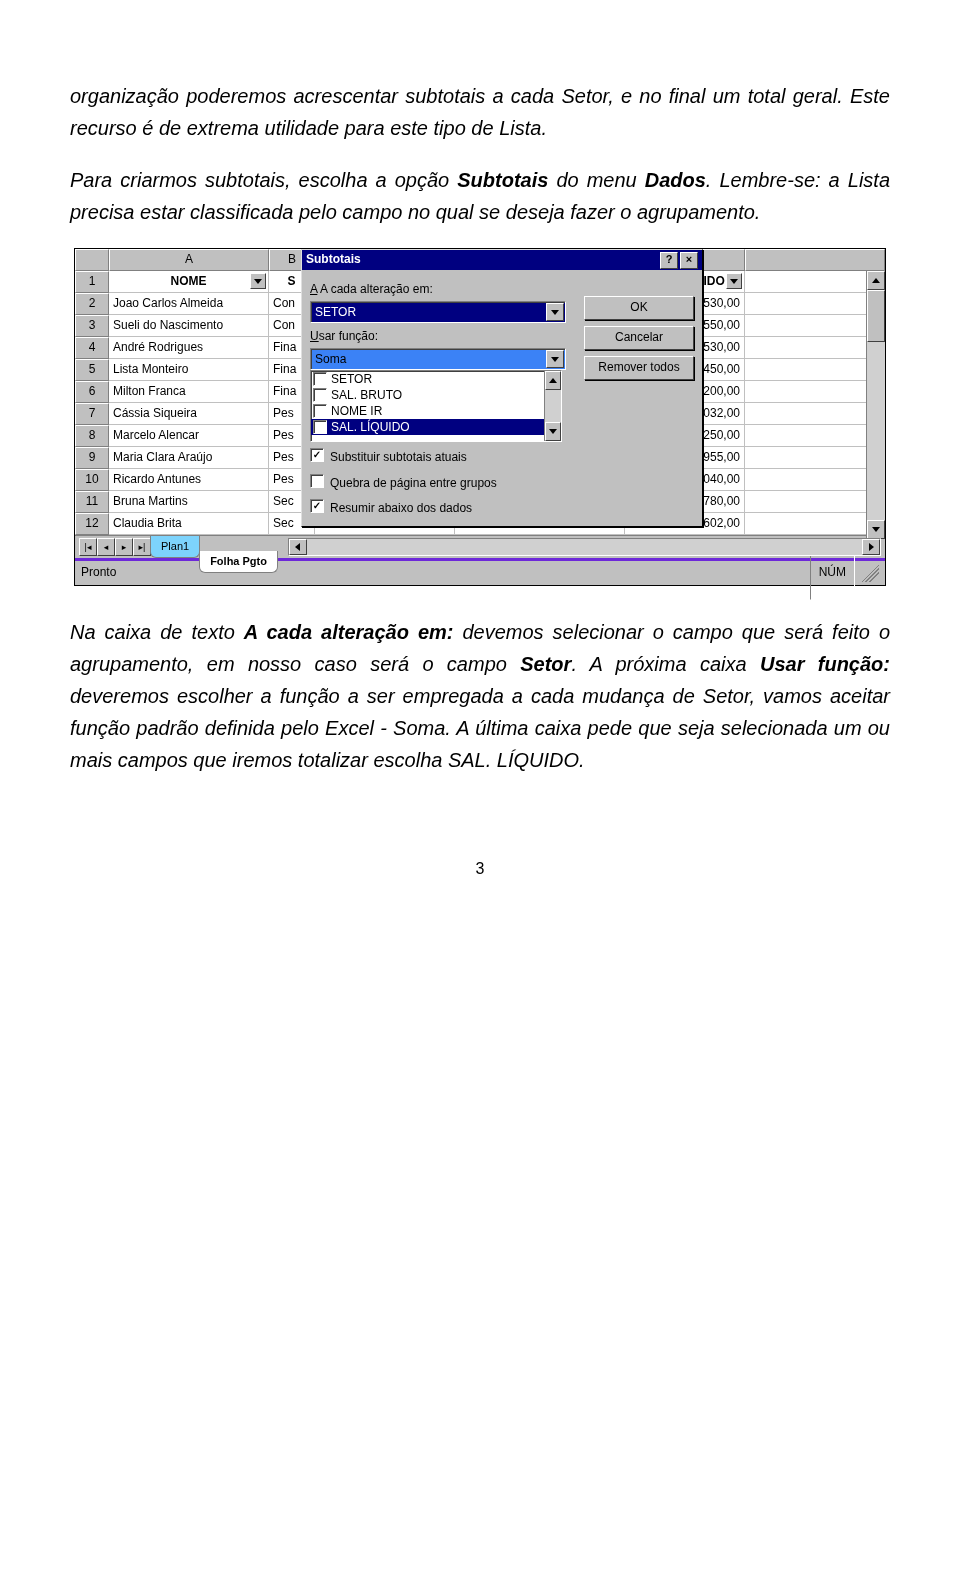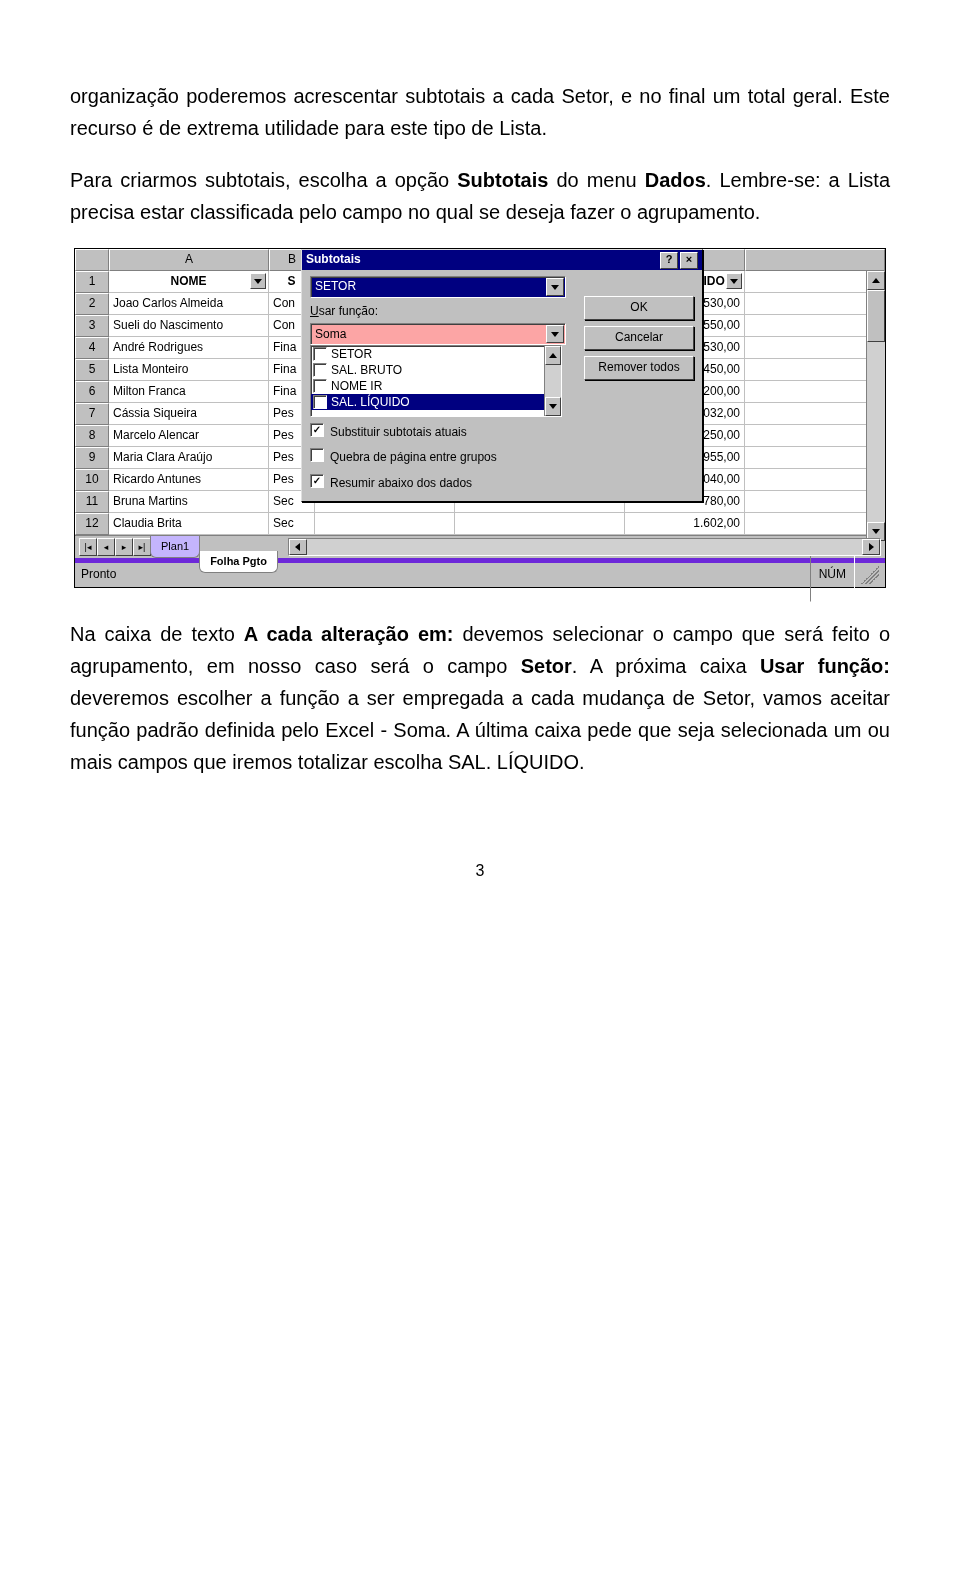--- a/index.html
+++ b/index.html
@@ -6,21 +6,21 @@
     margin: 0;
     padding: 60px 70px;
     font-family: Arial, sans-serif;
     font-size: 20px;
     line-height: 1.6;
     background: #fff;
     color: #000;
     width: 960px;
     box-sizing: border-box;
   }
-  .para { margin-bottom: 20px; text-align: justify; }
+  .para { margin-bottom: 20px; text-align: justify; font-style: italic; }
   .bold { font-weight: bold; }
 
   
   .shot {
     width: 810px;
     margin: 20px auto 30px;
     background: #c0c0c0;
     border: 1px solid #000;
     font-family: "MS Sans Serif", Tahoma, sans-serif;
     font-size: 12px;
@@ -95,37 +95,37 @@
     display:flex; align-items:center; height:22px;
     background:#c0c0c0; border-top:1px solid #808080;
     padding-left:4px; gap:0;
   }
   .navbtn{
     width:16px;height:16px;background:#c0c0c0;
     border:1px solid;border-color:#fff #404040 #404040 #fff;
     display:flex;align-items:center;justify-content:center;font-size:9px;
   }
   .tab{
-    padding:2px 10px; background:#c4b5fd;
+    padding:2px 10px; background:#7dd3fc;
     border:1px solid #808080; border-top:none;
     border-radius:0 0 6px 6px; margin-left:-1px;
     font-size:11px;
   }
   .tab.active{ background:#fff; font-weight:bold;margin-top:30px; }
   .hscroll{flex:1; margin:0 4px 0 10px; height:16px; background:#d0d0d0;
     border:1px solid;border-color:#808080 #fff #fff #808080; position:relative;}
   .hscroll .sbtn{position:absolute;width:16px;height:14px;top:0;}
   .hscroll .l{left:0;} .hscroll .r2{right:0;}
   .hscroll .l::after{content:"";border-top:4px solid transparent;border-bottom:4px solid transparent;border-right:5px solid #000;}
   .hscroll .r2::after{content:"";border-top:4px solid transparent;border-bottom:4px solid transparent;border-left:5px solid #000;}
 
   
   .status {
     height:24px; background:#c0c0c0;
-    border-top:5px solid #6d28d9;
+    border-top:3px solid #6d28d9;
     display:flex; align-items:center; padding:0 6px;
     font-size:12px;
   }
   .status .sp{flex:1;}
   .status .well{
     border:1px solid;border-color:#808080 #fff #fff #808080;
     padding:16px 8px; margin-left:4px;
   }
   .resize{
     width:18px;height:18px; margin-left:6px;
@@ -153,21 +153,21 @@
   .titlebar .wbtn{
     width:16px;height:15px;background:#c0c0c0;color:#000;
     border:1px solid;border-color:#fff #404040 #404040 #fff;
     display:flex;align-items:center;justify-content:center;
     font-weight:bold;font-size:11px;margin-left:2px;
   }
   .dlg-body{ padding:6px 8px 8px; position:relative; }
   .lbl{ display:block; margin:4px 0 2px; }
   .u{ text-decoration: underline; }
   .combo{
-    width:250px; height:20px; background:#fca5a5;
+    width:250px; height:20px; background:#3b82f6;
     border:1px solid;border-color:#808080 #fff #fff #808080;
     box-shadow: inset 1px 1px 0 #404040;
     display:flex;align-items:center; padding-left:4px;
     position:relative;
   }
   .combo .arrow{
     position:absolute;right:1px;top:1px;width:16px;height:16px;
     background:#c0c0c0;border:1px solid;border-color:#fff #404040 #404040 #fff;
     display:flex;align-items:center;justify-content:center;
   }
@@ -377,20 +377,21 @@
     <div class="resize"></div>
   </div>
 
   <div class="dialog">
     <div class="titlebar">
       <span class="t">Subtotais</span>
       <span class="wbtn">?</span>
       <span class="wbtn">×</span>
     </div>
     <div class="dlg-body">
+      <span class="lbl"><span class="u">A</span> <span>A cada alteração em:</span></span>
       <div class="combo sel">
         <span>SETOR</span>
         <span class="arrow"></span>
       </div>
 
       <span class="lbl"><span class="u">U</span>sar função:</span>
       <div class="combo">
         <span>Soma</span>
         <span class="arrow"></span>
       </div>

